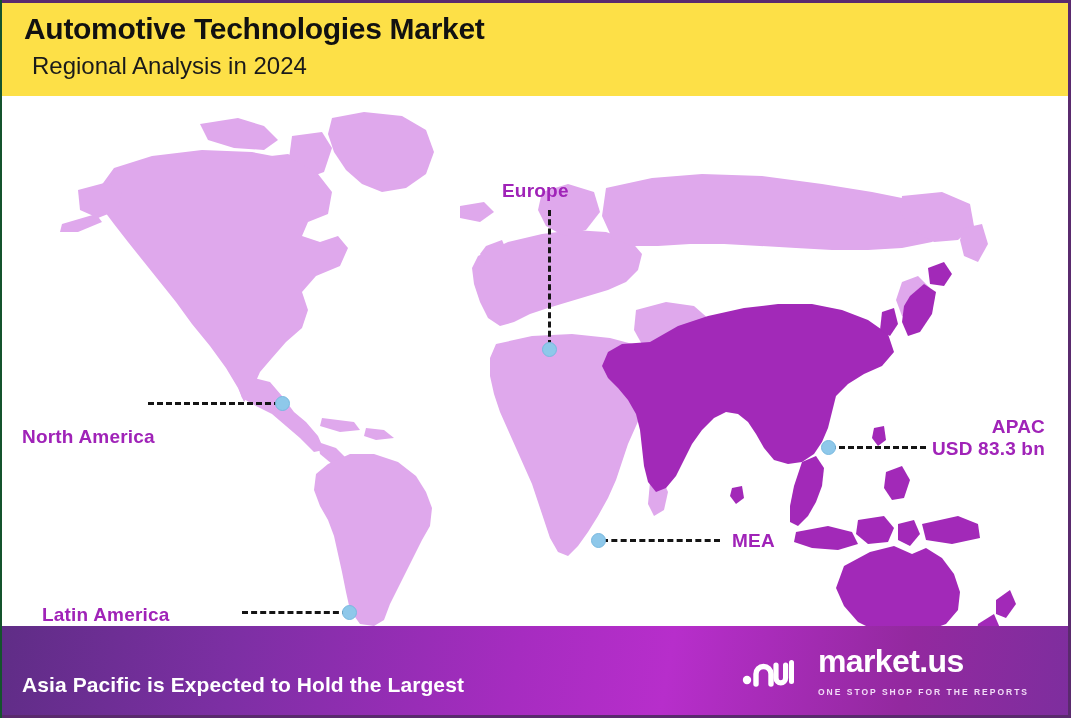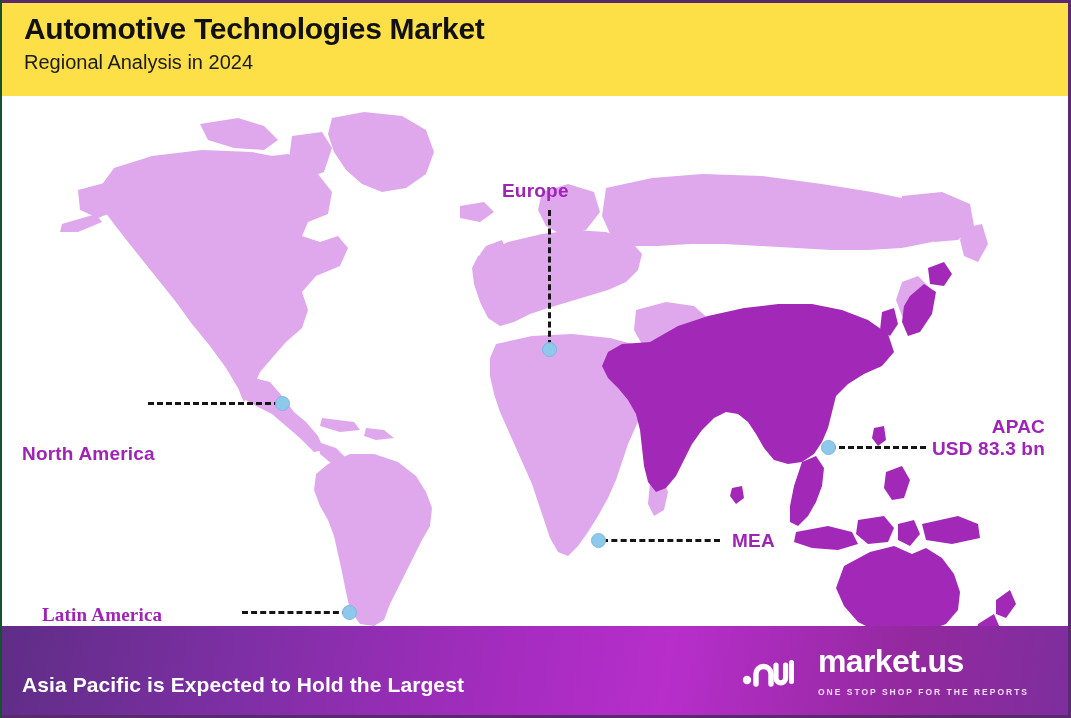--- a/index.html
+++ b/index.html
@@ -42,24 +42,24 @@
   }
   #page-title {
     font-size: 30px;
     font-weight: bold;
     color: #111111;
     letter-spacing: -0.3px;
     margin: 0 0 6px 0;
     line-height: 1.1;
   }
   #page-subtitle {
-    font-size: 20px;
+    font-size: 24px;
     font-weight: normal;
     color: #1a1a1a;
-    margin: 0;
+    margin: 8px;
     line-height: 1.1;
   }
 
   
   #map-wrap {
     position: absolute;
     left: 0;
     top: 96px;
     width: 1071px;
     height: 530px;
@@ -70,22 +70,22 @@
   .region-label {
     position: absolute;
     font-size: 19px;
     font-weight: bold;
     color: #a023b8;
     white-space: nowrap;
     line-height: 1.15;
     letter-spacing: 0.2px;
   }
   .region-label.two-line { text-align: right; margin-left: 20px; }
-  #label-north-america { left: 20px;  top: 330px; margin-top: 17px; }
-  #label-latin-america { left: 40px;  top: 508px; font-family: Liberation Serif, serif; }
+  #label-north-america { left: 20px;  top: 330px; }
+  #label-latin-america { left: 40px;  top: 508px; }
   #label-europe        { left: 500px; top: 84px; }
   #label-mea           { left: 730px; top: 434px; }
   #label-apac          { right: 28px; top: 320px; text-align: right; }
   #label-apac .apac-value { display: block; }
 
   
   .map-dot {
     position: absolute;
     width: 15px;
     height: 15px;

